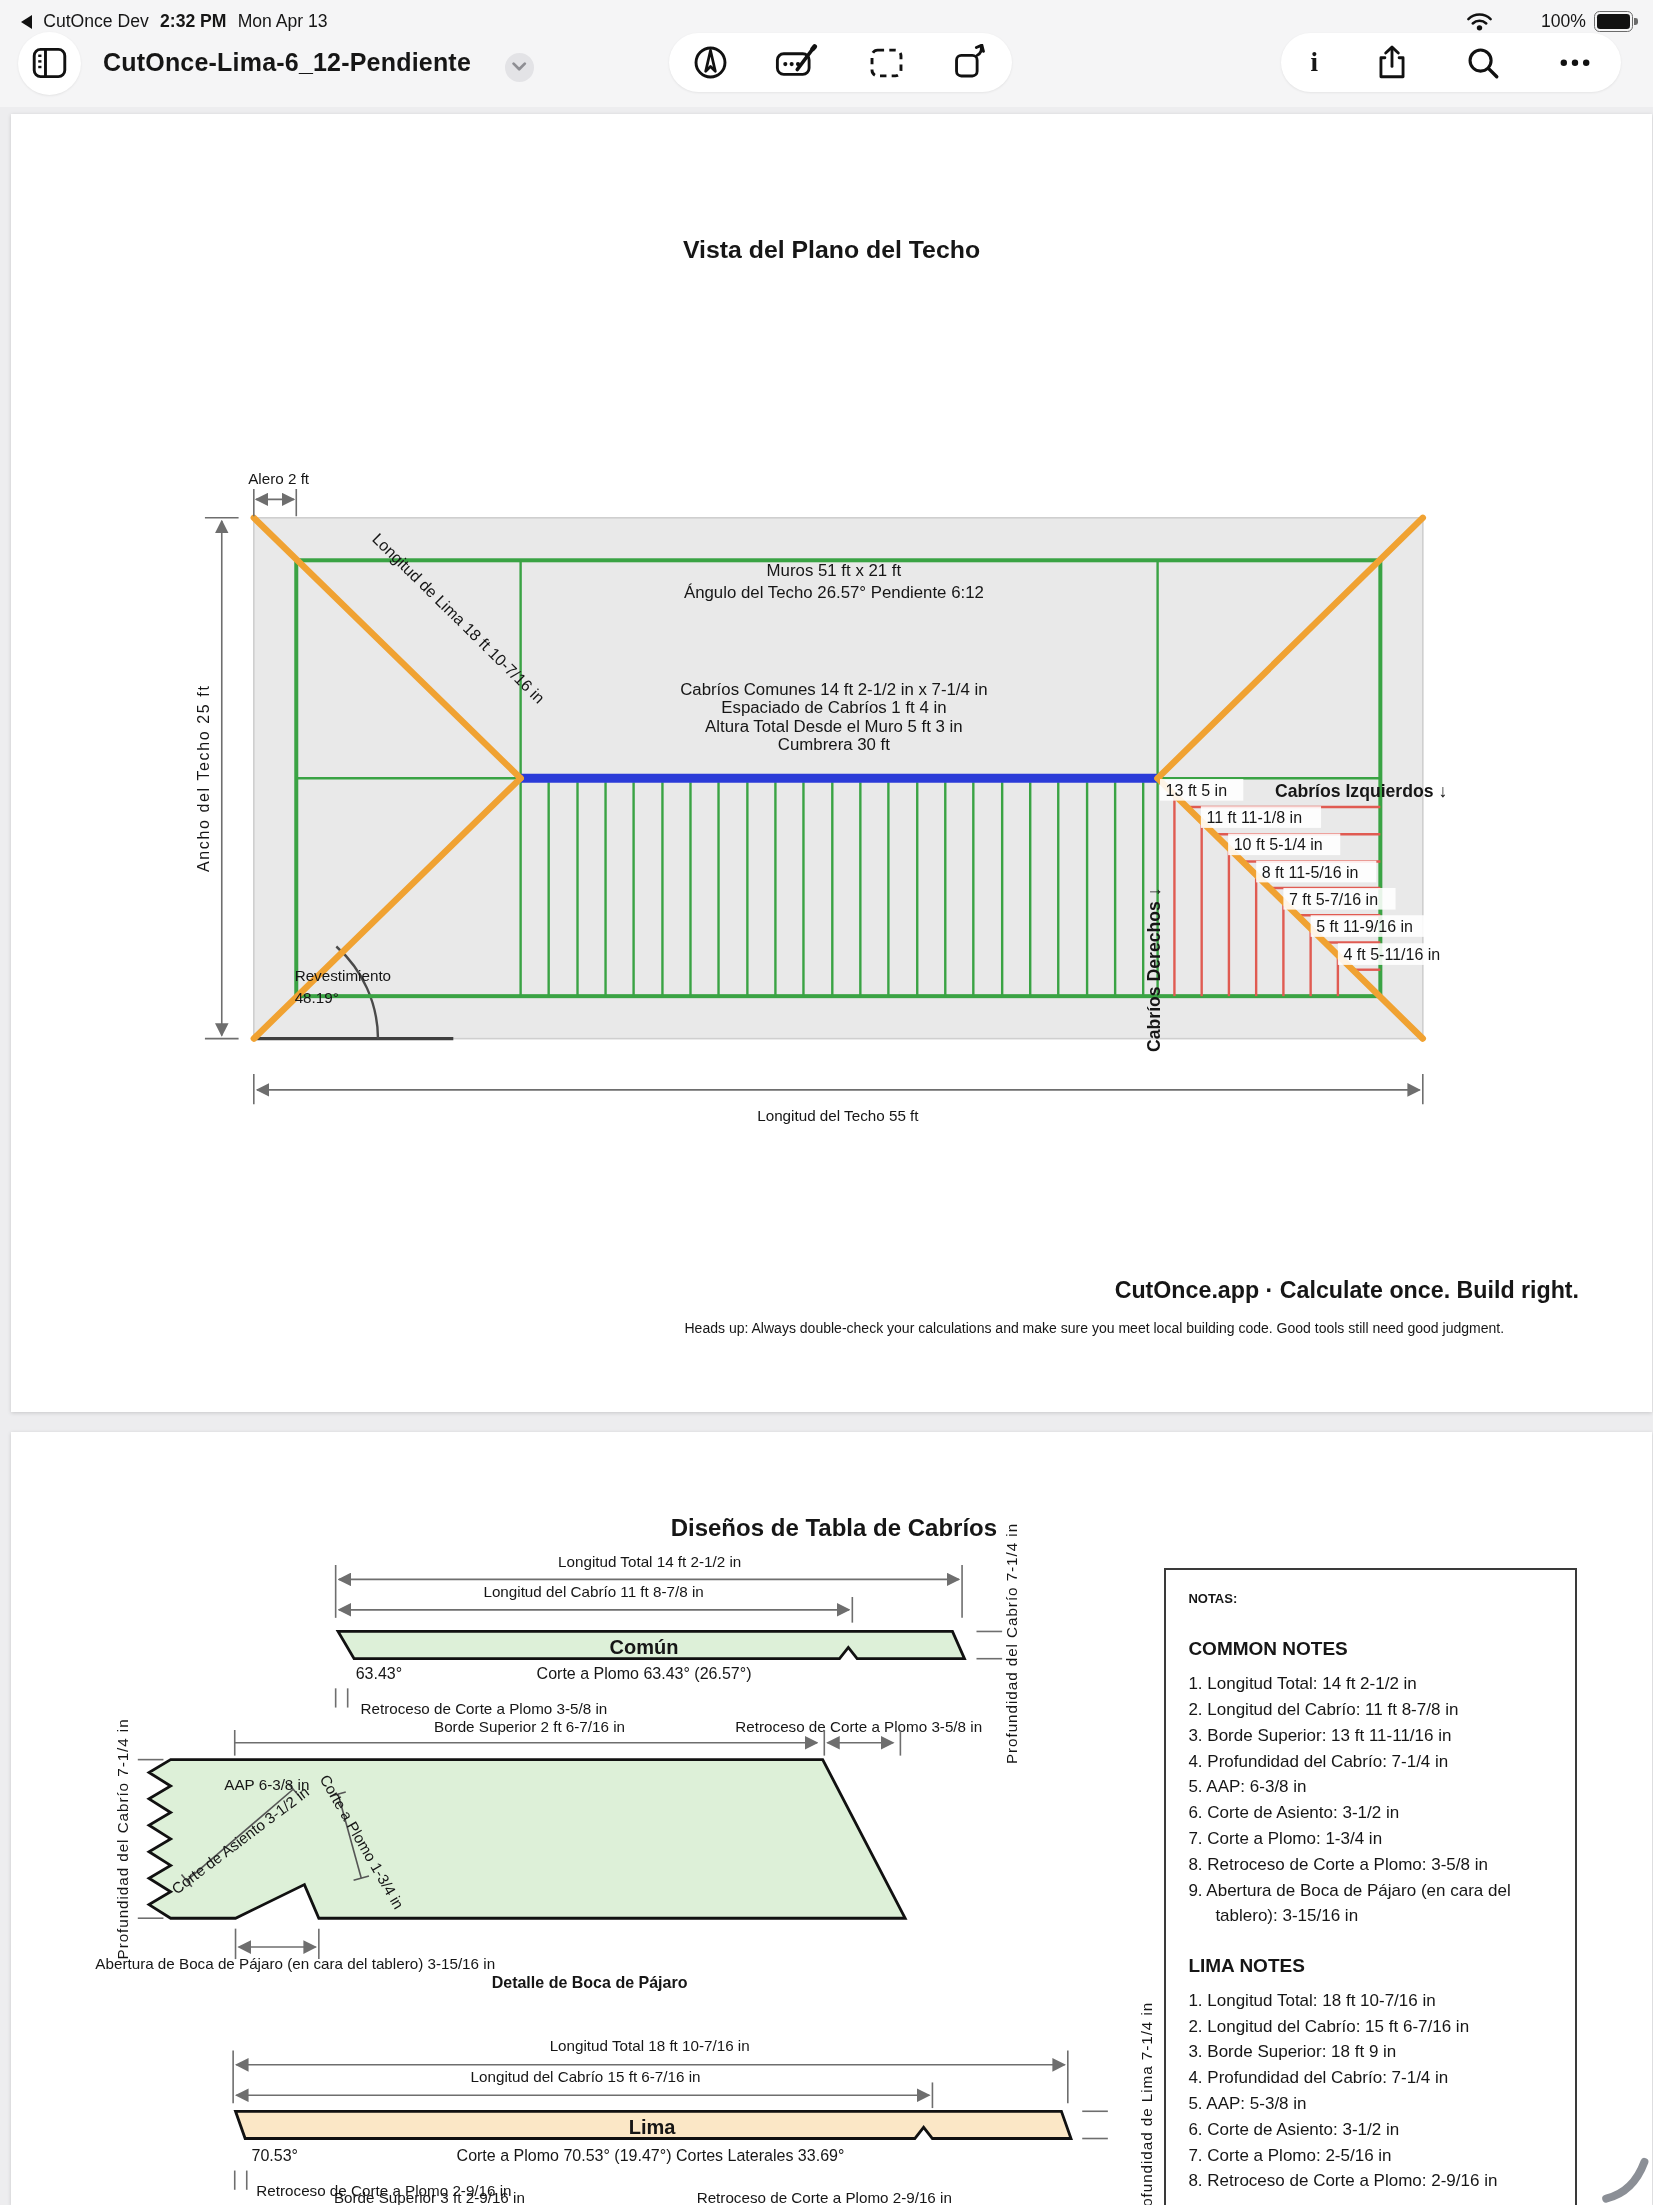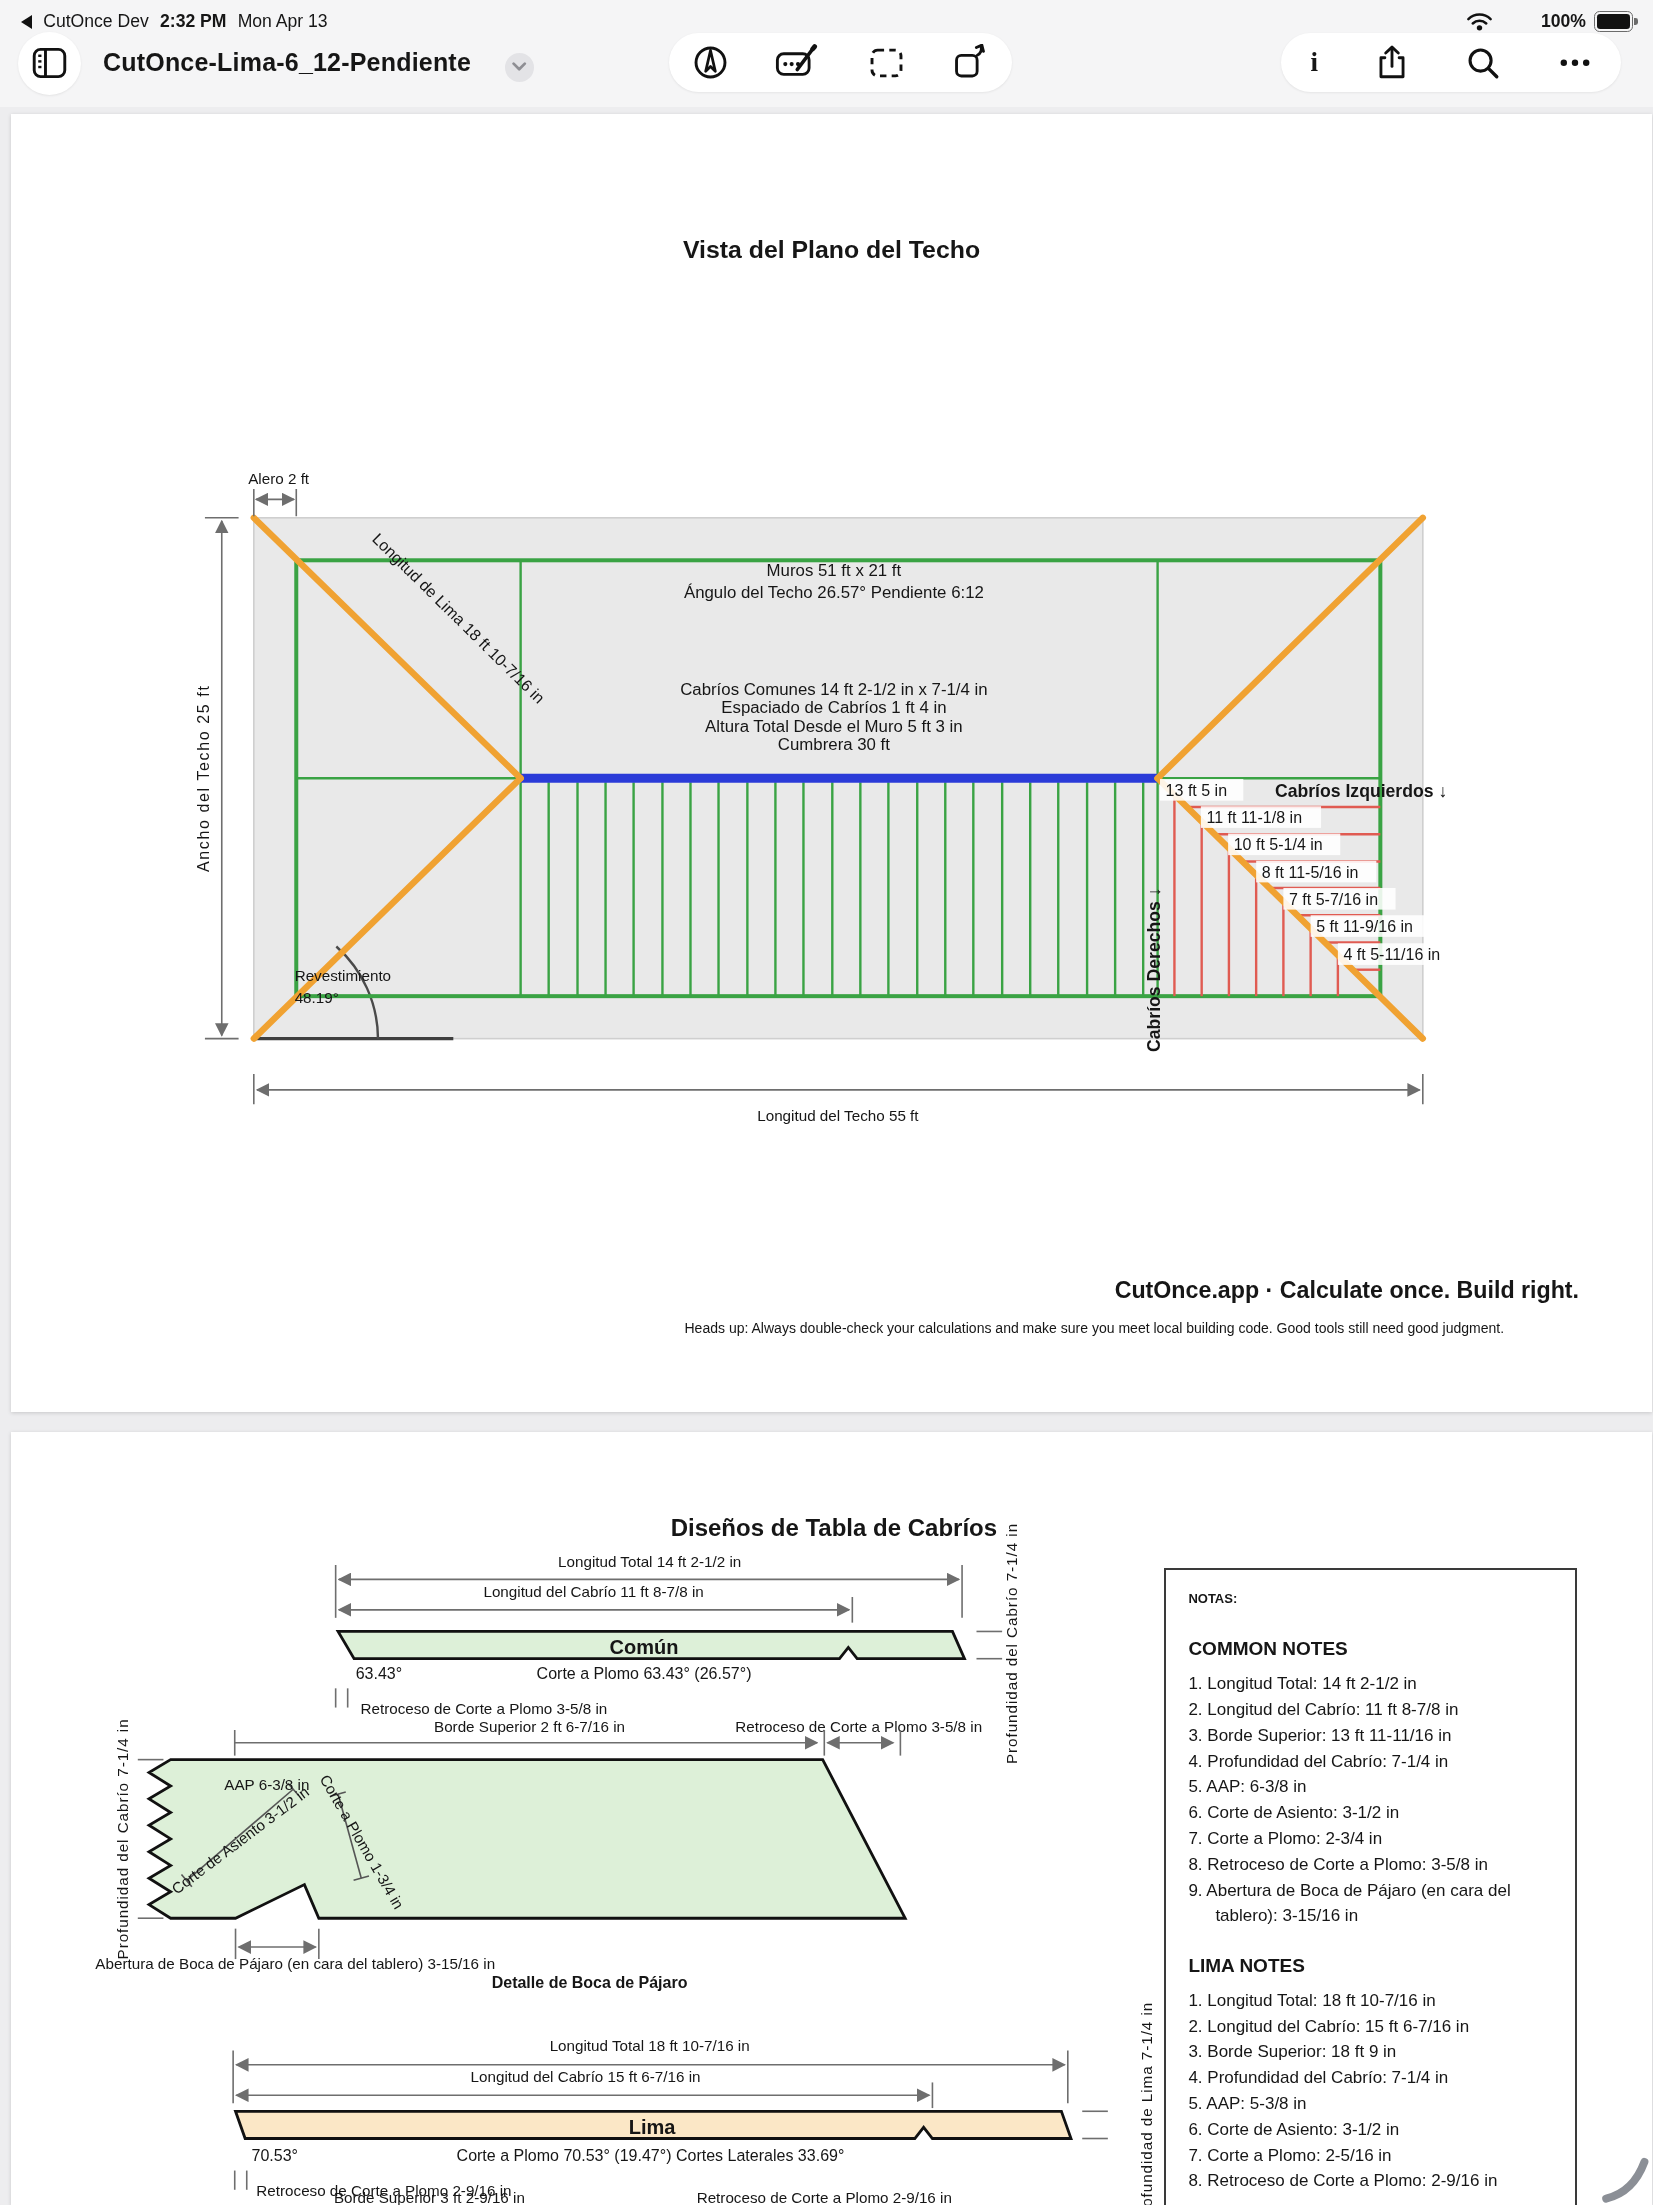--- a/index.html
+++ b/index.html
@@ -60,21 +60,21 @@
         <span>Mon Apr 13</span>
       </div>
       <div class="sb-right">
         <span class="icon">
           <svg width="27" height="21" viewBox="0 0 34 26">
             <path d="M3 10 A 20 20 0 0 1 31 10" stroke="#111" stroke-width="3.2" fill="none" stroke-linecap="round"></path>
             <path d="M8.5 15.5 A 12.5 12.5 0 0 1 25.5 15.5" stroke="#111" stroke-width="3.2" fill="none" stroke-linecap="round"></path>
             <circle cx="17" cy="21" r="3.4" fill="#111"></circle>
           </svg>
         </span>
-        <span style="font-weight:700;margin-left:40px;">100%</span>
+        <span style="font-weight:400;margin-left:40px;">100%</span>
         <span class="batt">
             <span class="batt-fill"></span>
             <span class="batt-nub"></span>
           </span>
       </div>
     </div>
 
     <div class="toolbar">
       <div class="circle-btn">
         <span class="icon">
@@ -377,21 +377,21 @@
     <div class="notes">
       <h3>NOTAS:</h3>
       <h4>COMMON NOTES</h4>
       <ul class="nlist">
         <li>1. Longitud Total: 14 ft 2-1/2 in</li>
         <li>2. Longitud del Cabrío: 11 ft 8-7/8 in</li>
         <li>3. Borde Superior: 13 ft 11-11/16 in</li>
         <li>4. Profundidad del Cabrío: 7-1/4 in</li>
         <li>5. AAP: 6-3/8 in</li>
         <li>6. Corte de Asiento: 3-1/2 in</li>
-        <li>7. Corte a Plomo: 2-3/4 in</li>
+        <li>7. Corte a Plomo: 1-3/4 in</li>
         <li>8. Retroceso de Corte a Plomo: 3-5/8 in</li>
         <li>9. Abertura de Boca de Pájaro (en cara del tablero): 3-15/16 in</li>
       </ul>
       <h4>LIMA NOTES</h4>
       <ul class="nlist">
         <li>1. Longitud Total: 18 ft 10-7/16 in</li>
         <li>2. Longitud del Cabrío: 15 ft 6-7/16 in</li>
         <li>3. Borde Superior: 18 ft 9 in</li>
         <li>4. Profundidad del Cabrío: 7-1/4 in</li>
         <li>5. AAP: 5-3/8 in</li>

